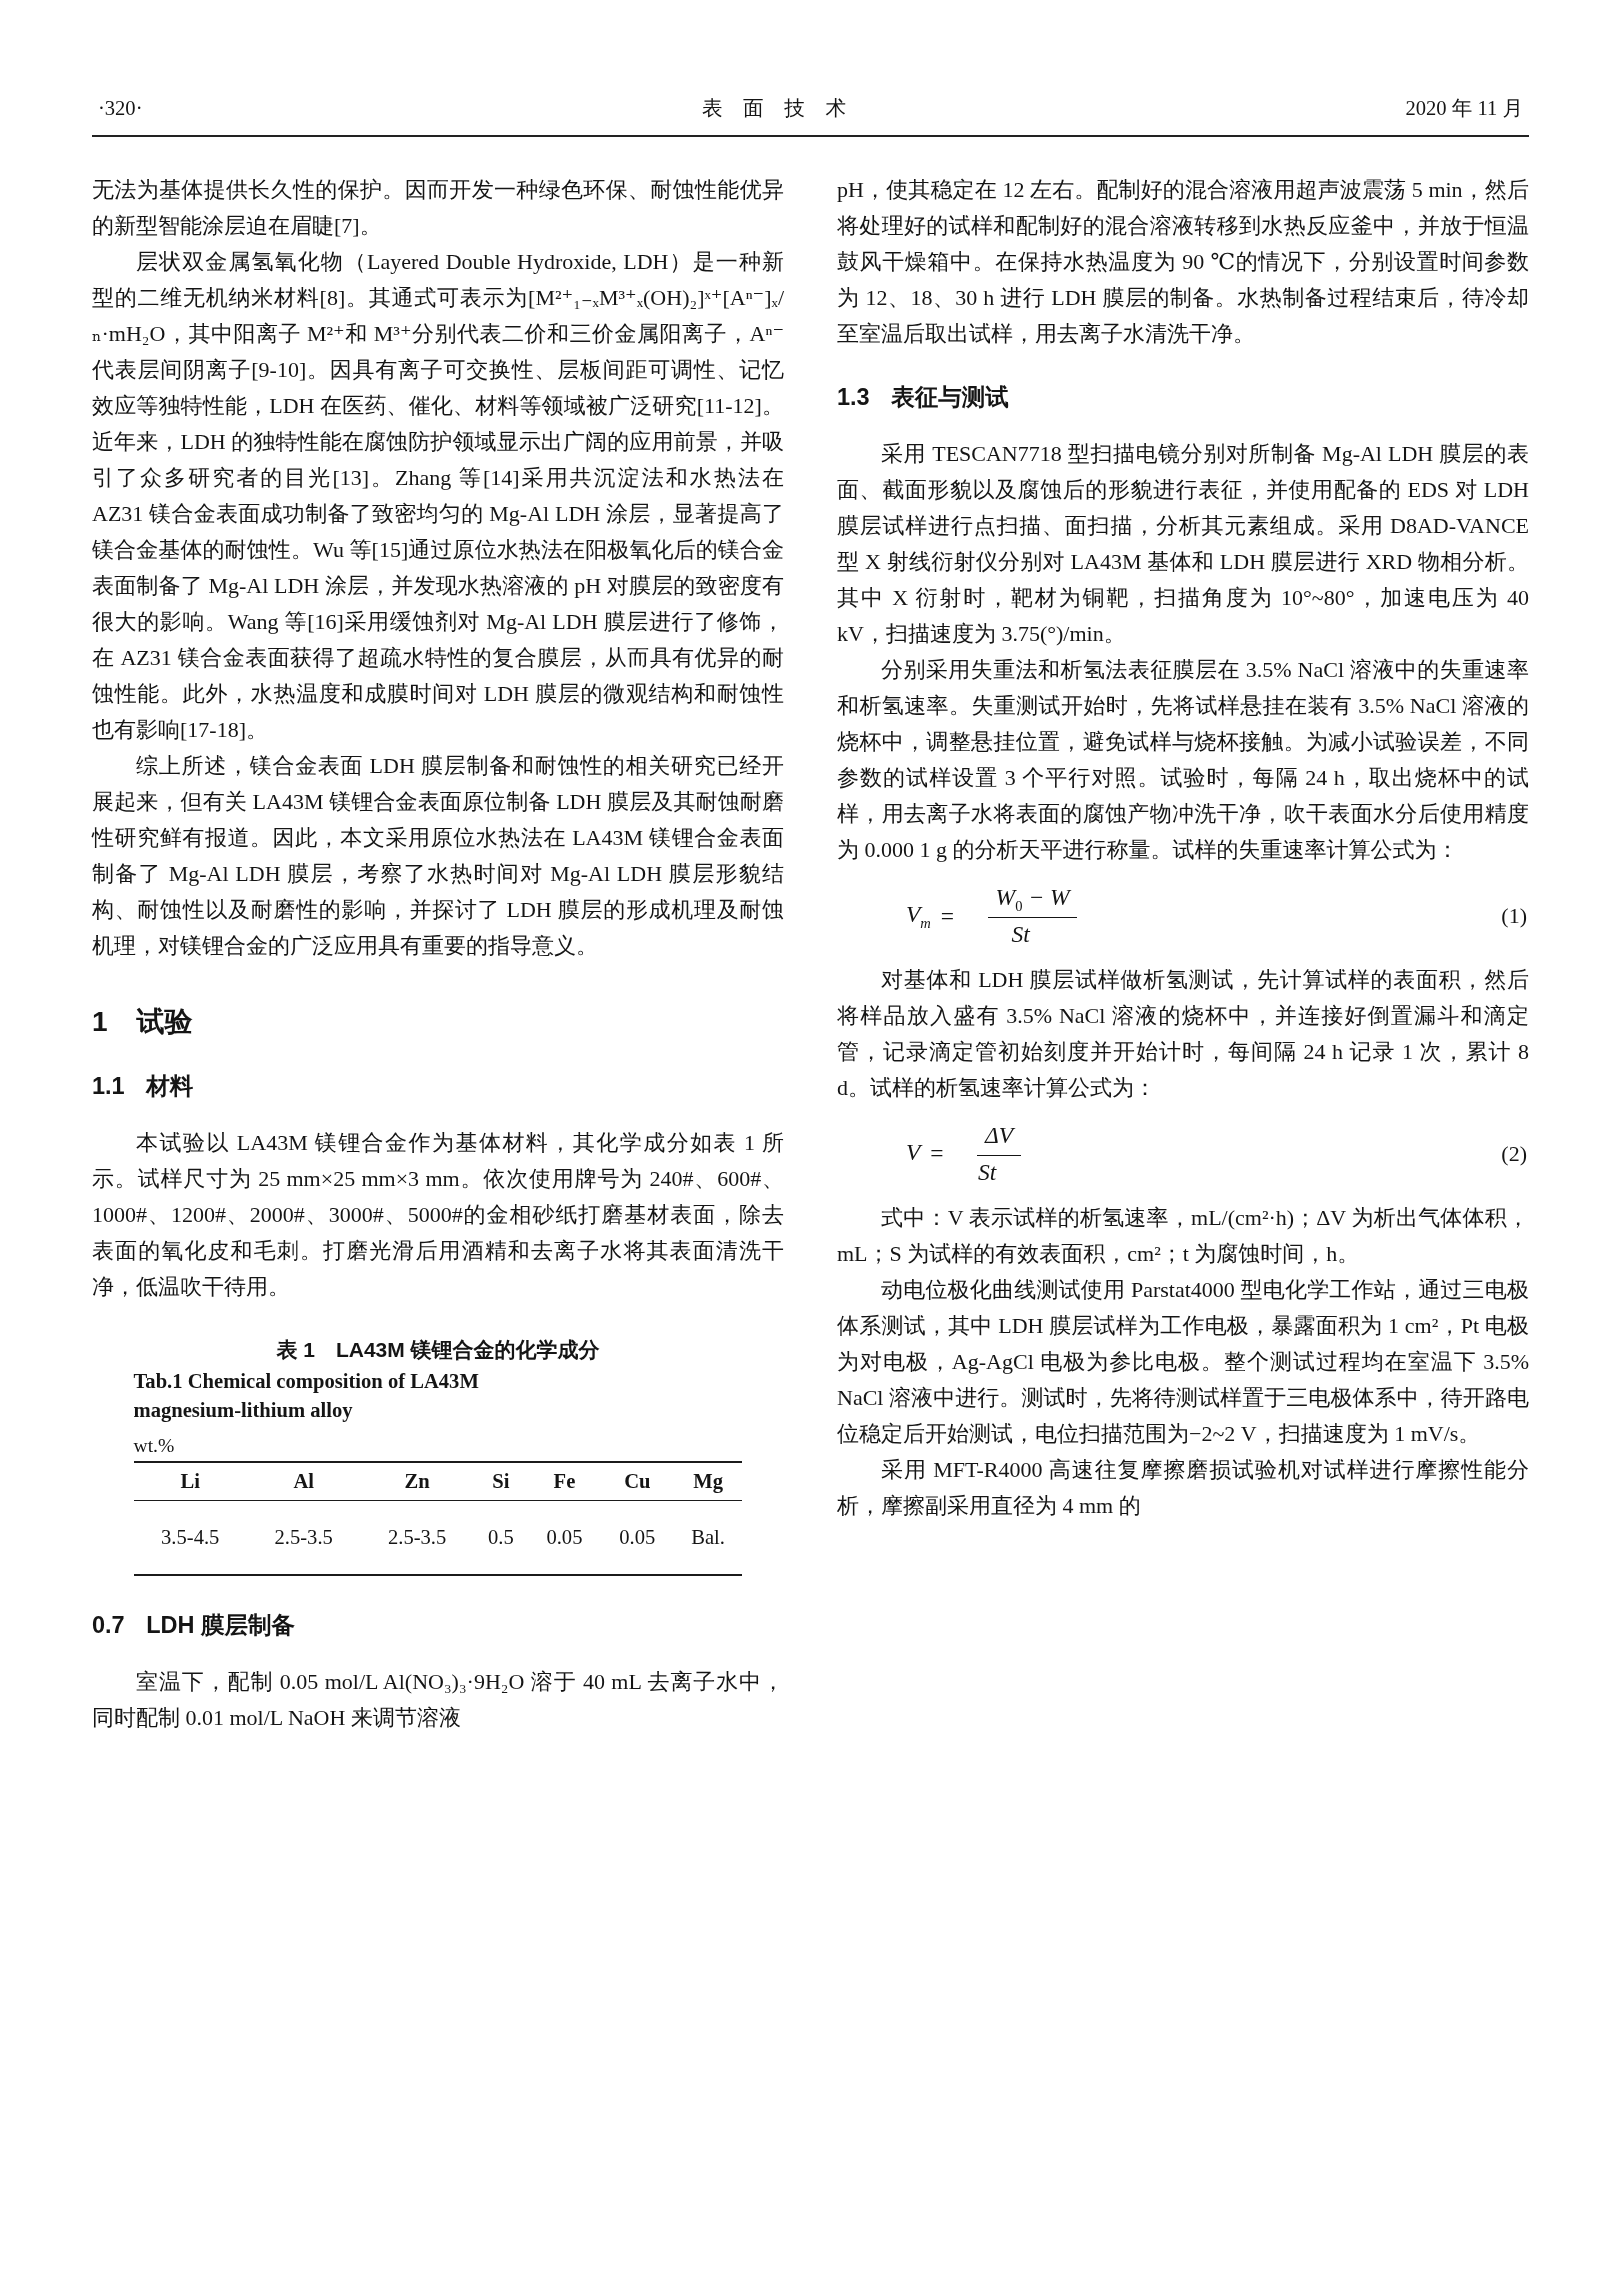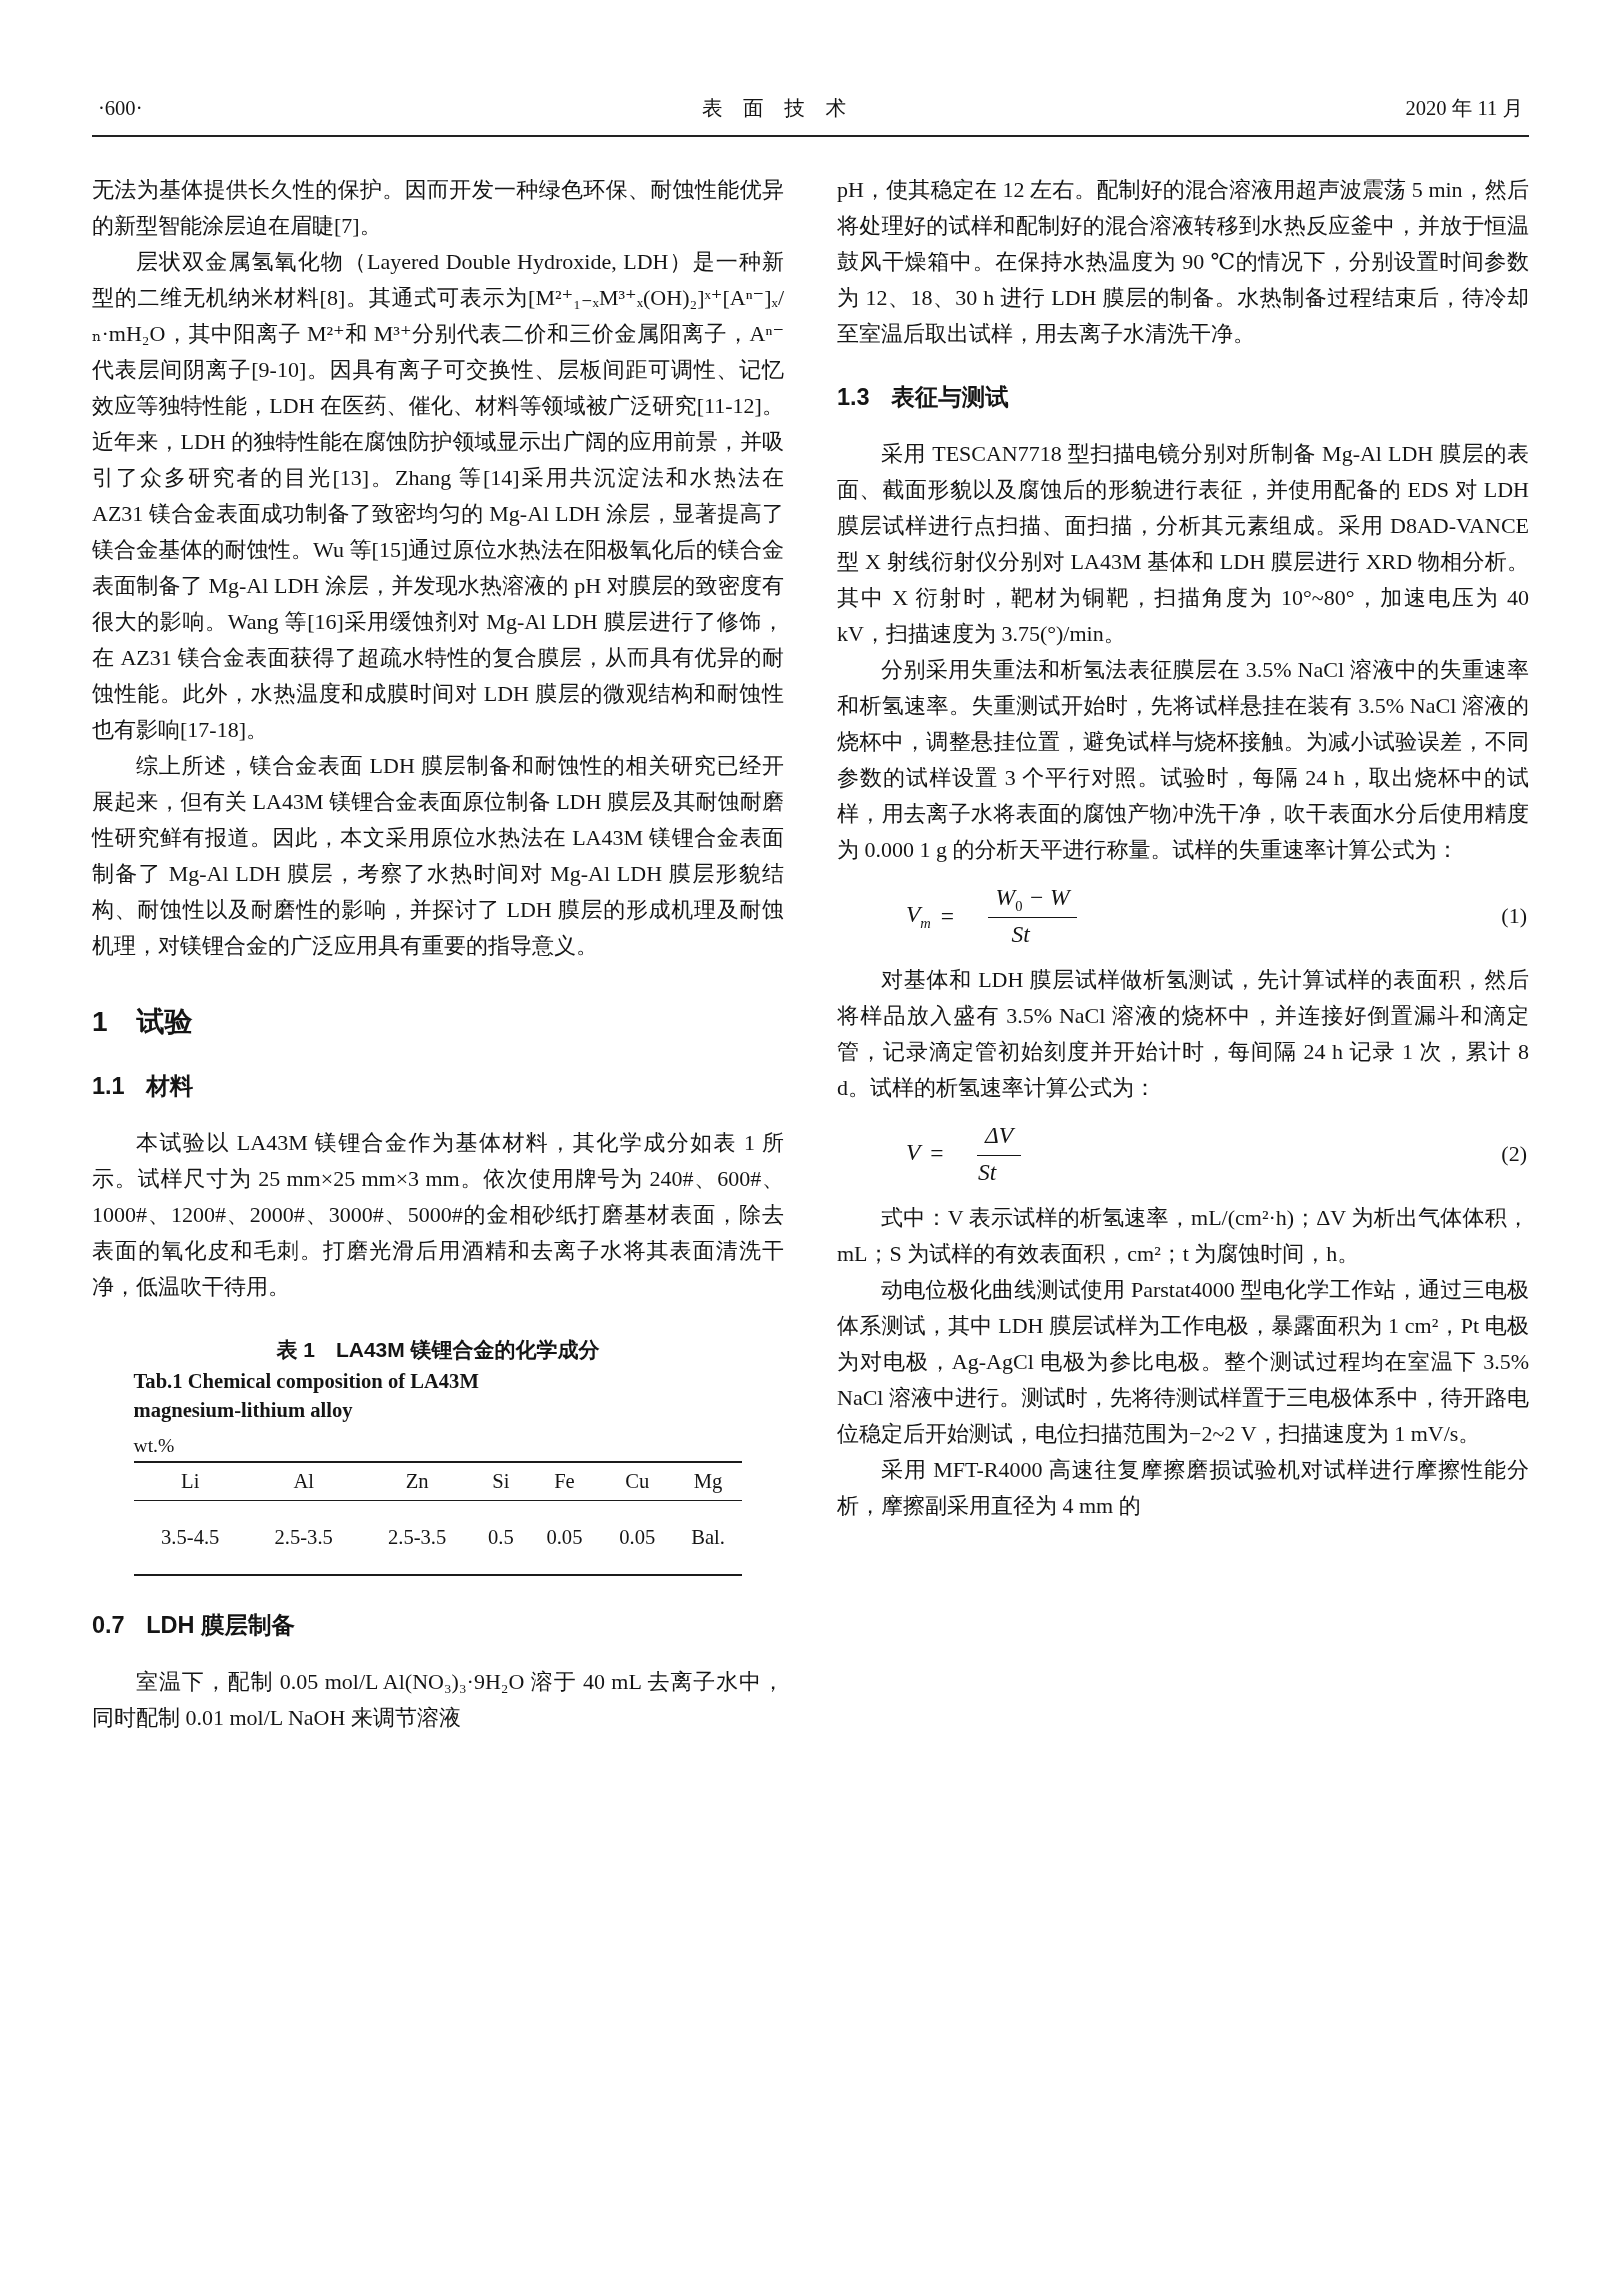--- a/index.html
+++ b/index.html
@@ -77,21 +77,21 @@
     margin: 9.8px 3.9px 3.9px 0;
   }
   table.data-table {
     width: 100%;
     border-collapse: collapse;
     border-top: 2.5px solid #1b1b1b;
     border-bottom: 2.5px solid #1b1b1b;
     font-size: 20.6px;
   }
   table.data-table th {
-    font-weight: normal;
+    font-weight: bold;
     border-bottom: 1.3px solid #1b1b1b;
     padding: 6.9px 2px;
     text-align: center;
   }
   table.data-table td {
     padding: 25px 2px;
     text-align: center;
   }
 
   
@@ -122,21 +122,21 @@
   .frac .den { padding-top: 2.9px; }
   sub { font-size: 0.62em; }
   .eq-number { font-size: 22px; padding-right: 2px; }
 </style>
 </head>
 <body>
 
 <div class="page">
 
   <div class="page-header">
-    <span>·600·</span>
+    <span>·320·</span>
     <span>表　面　技　术</span>
     <span>2020 年 11 月</span>
   </div>
   <div class="header-rule"></div>
 
   <div class="columns">
 
     <div class="column">
 
       <p class="body-text cont">无法为基体提供长久性的保护。因而开发一种绿色环保、耐蚀性能优异的新型智能涂层迫在眉睫[7]。</p>

